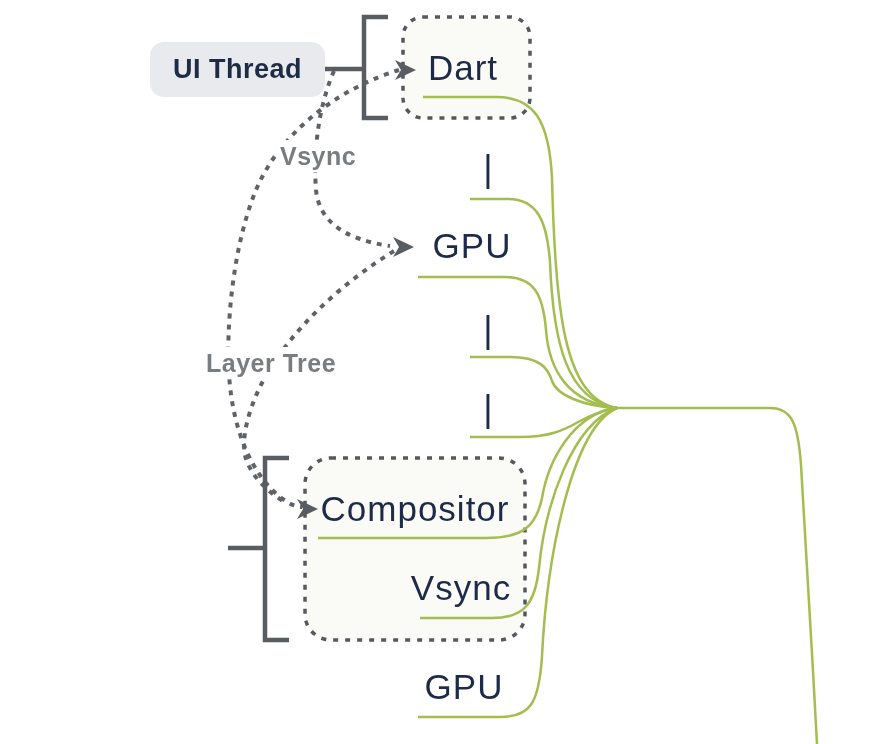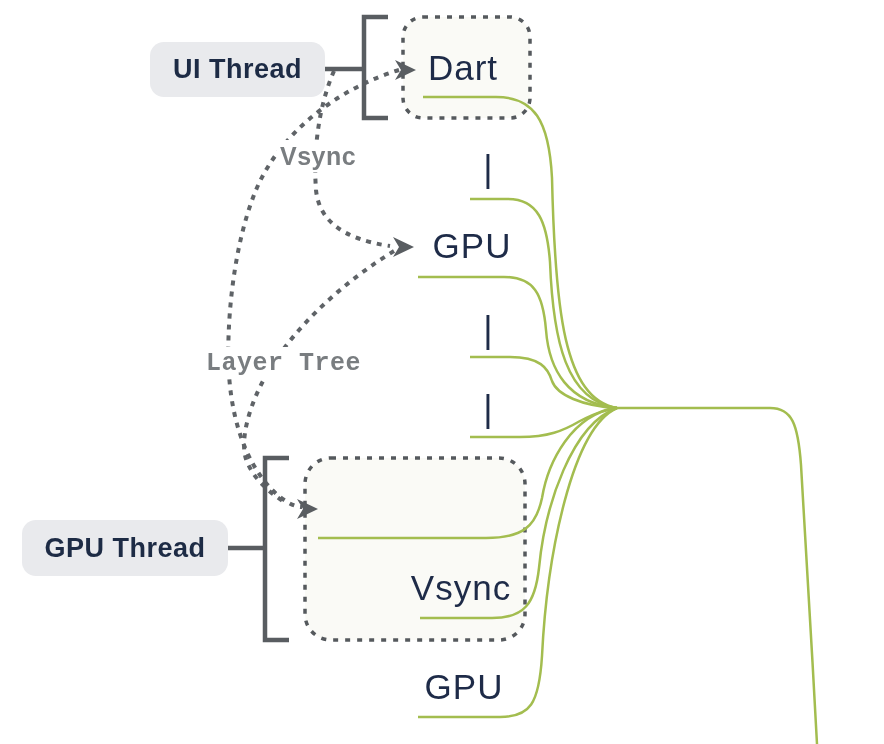--- a/index.html
+++ b/index.html
@@ -63,27 +63,27 @@
     </g>
 
     <g fill="#595d61" stroke="none">
       <polygon points="416,70 395,60 401,70 395,80"></polygon>
       <polygon points="414,247 393,237 399,247 393,257"></polygon>
       <polygon points="318,509 297,499 303,509 297,519"></polygon>
     </g>
   </svg>
 
   <div class="chip" style="left:150px;top:42px;width:175px;height:55px;">UI Thread</div>
-  <div class="chip" style="left:22px;top:520px;width:206px;height:56px;">GPU Thread</div>
 
   <div class="node" style="left:413px;top:53px;width:100px;height:30px;">Dart</div>
   <div class="node divider" style="left:476px;top:151px;width:24px;height:36px;">|</div>
   <div class="node" style="left:422px;top:231px;width:100px;height:30px;">GPU</div>
   <div class="node divider" style="left:476px;top:312px;width:24px;height:36px;">|</div>
   <div class="node divider" style="left:476px;top:391px;width:24px;height:36px;">|</div>
+  <div class="node" style="left:340px;top:494px;width:150px;height:30px;">Compositor</div>
   <div class="node" style="left:411px;top:573px;width:100px;height:30px;">Vsync</div>
   <div class="node" style="left:414px;top:672px;width:100px;height:30px;">GPU</div>
 
 
   <div class="rel-label" style="left:277px;top:140px;height:30px;">Vsync</div>
-  <div class="rel-label" style="left:203px;top:347px;height:30px;font-family:Liberation Mono, monospace;">Layer Tree</div>
+  <div class="rel-label" style="left:203px;top:347px;height:30px;">Layer Tree</div>
 
 </div>
 
 </body></html>

